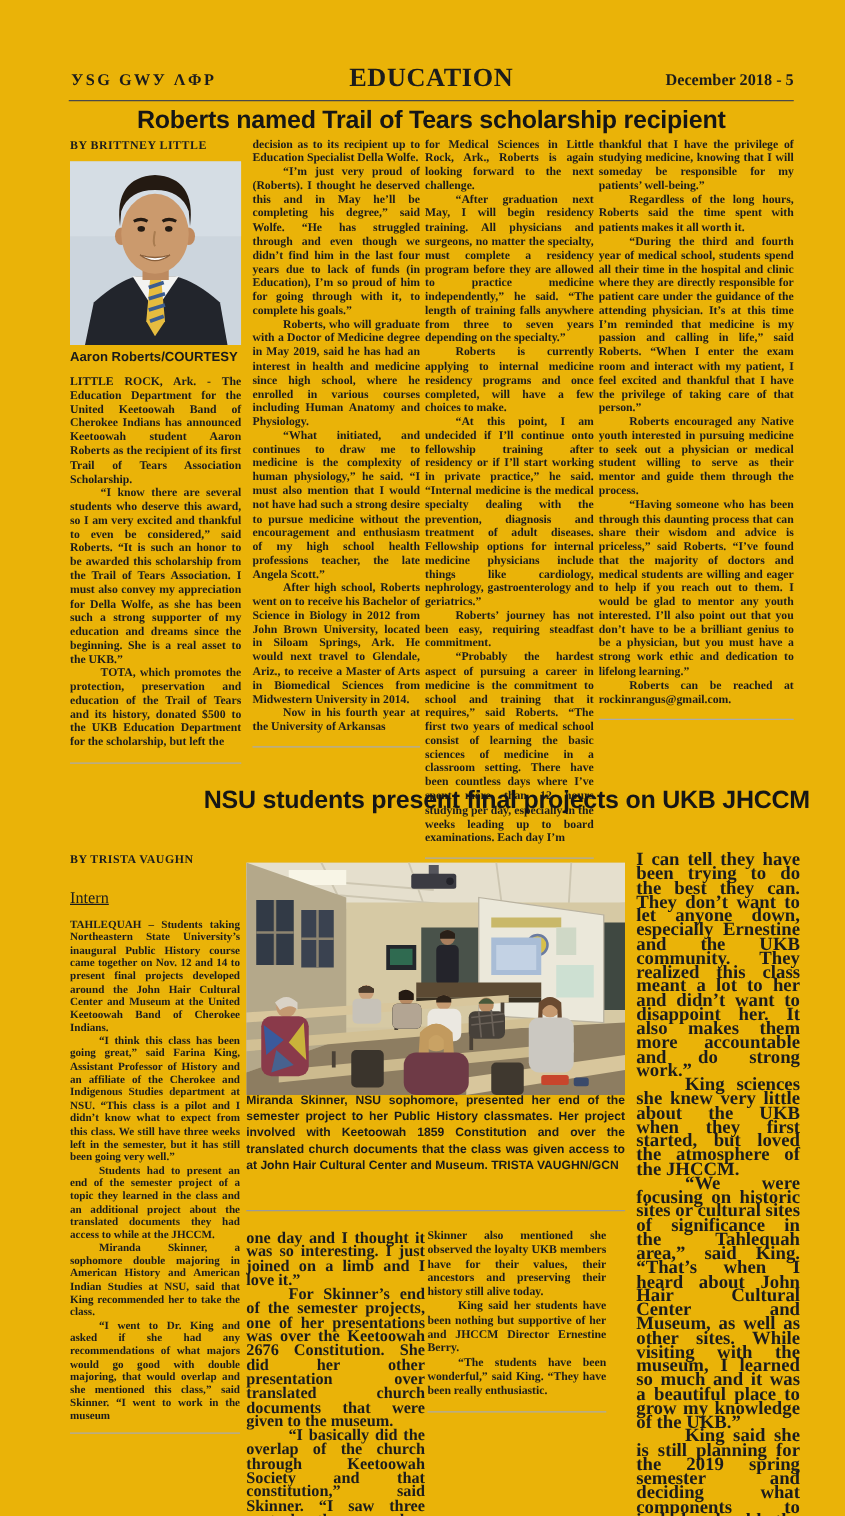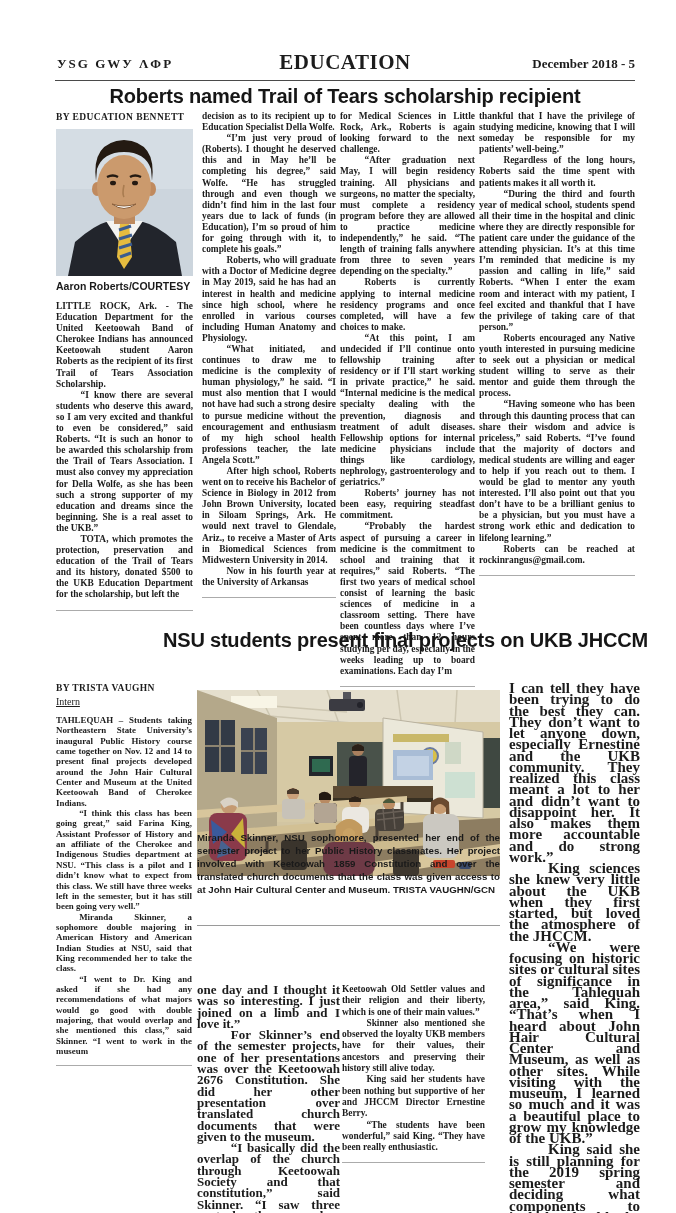--- a/index.html
+++ b/index.html
@@ -1,33 +1,33 @@
 <!DOCTYPE html>
 <html><head>
 <meta charset="utf-8">
 <style>
   html,body{margin:0;padding:0;background:#e9e9e9;}
-  .page{position:relative;width:676px;height:1213px;background:#ffffff;margin:0 auto;
+  .page{position:relative;width:676px;height:1213px;background:#eab308;margin:0 auto;
         font-family:"Liberation Serif",serif;color:#1c1c1c;overflow:hidden;}
   .abs{position:absolute;}
 
   
   .mast-syll{left:57px;top:56px;font:bold 13px "Liberation Serif",serif;letter-spacing:2px;}
   .mast-section{left:55px;width:580px;top:50px;text-align:center;
                 font:bold 21px "Liberation Serif",serif;letter-spacing:0.5px;}
   .mast-issue{top:56px;right:41px;font:bold 13px "Liberation Serif",serif;}
   .header-rule{left:55px;right:41px;top:80px;border-top:1.5px solid #4a4a4a;height:0;}
 
   
   .headline1{left:55px;width:580px;top:85px;text-align:center;
              font:bold 20px/1.1 "Liberation Sans",sans-serif;letter-spacing:-0.2px;color:#161616;}
   .headline2{left:163px;width:472px;top:629px;text-align:center;white-space:nowrap;
              font:bold 20px/1.1 "Liberation Sans",sans-serif;letter-spacing:-0.2px;color:#161616;}
   .byline{font:bold 9.5px "Liberation Serif",serif;letter-spacing:0.4px;}
-  .byline .role{display:block;font-weight:normal;font-size:10px;letter-spacing:0;margin-top:3px;text-decoration:underline;}
+  .byline .role{display:block;font-weight:normal;font-size:13px;letter-spacing:0;margin-top:17px;text-decoration:underline;}
 
   
   .body{text-align:justify;font-weight:bold;}
   .body p{margin:0;text-indent:2.6em;}
   .body p:first-child{text-indent:0;}
   .a1col{font-size:9.4px;line-height:11.1px;}
   .a1c1{left:56px;top:112px;width:137px;}
   .a1c2{left:202px;top:111px;width:134px;}
   .a1c3{left:340px;top:111px;width:135px;}
   .a1c4{left:479px;top:111px;width:156px;}
@@ -39,38 +39,38 @@
   .a2right{left:509px;top:683px;width:131px;font-size:15px;line-height:11.25px;}
 
   .endrule{border-top:1px solid #ababab;margin-top:9px;height:0;}
 
   
   .photo1-wrap{margin-top:7px;width:137px;height:147px;}
   .photo1-wrap svg{display:block;}
   .caption1{margin-top:4px;font:bold 10.5px "Liberation Sans",sans-serif;color:#1a1a1a;}
   .photo2{left:197px;top:690px;width:303px;height:186px;}
   .photo2 svg{display:block;}
-  .caption2{left:197px;top:832px;width:303px;text-align:justify;
+  .caption2{left:197px;top:875px;width:303px;text-align:justify;
             font:bold 9.7px/12.9px "Liberation Sans",sans-serif;color:#1a1a1a;
             padding-bottom:28px;border-bottom:1px solid #9a9a9a;}
 </style>
 </head>
 <body>
 
 <div class="page">
 
   <div class="abs mast-syll">УSG GWУ ΛΦP</div>
   <div class="abs mast-section">EDUCATION</div>
   <div class="abs mast-issue">December 2018 - 5</div>
   <div class="abs header-rule"></div>
 
   <div class="abs headline1">Roberts named Trail of Tears scholarship recipient</div>
 
   <div class="abs a1col a1c1">
-    <div class="byline">BY EDUCATION BENNETT</div>
+    <div class="byline">BY BRITTNEY LITTLE</div>
     <div class="photo1-wrap">
       <svg width="137" height="147" viewBox="0 0 137 147">
         <rect width="137" height="147" fill="#ccd5dd"></rect>
         <rect width="137" height="60" fill="#d5dde4"></rect>
         <path d="M12,147 L19,113 Q38,96 53,92 L84,92 Q101,96 120,113 L126,147 Z" fill="#22252c"></path>
         <path d="M50,92 L68,120 L87,92 Z" fill="#f3f3f1"></path>
         <rect x="58" y="76" width="21" height="19" fill="#bd8a5f"></rect>
         <path d="M64,95 L73,95 L76,128 L68,140 L61,128 Z" fill="#e6bc3f"></path>
         <path d="M63,101 L75,97 M63,110 L76,106 M63,119 L76,115 M64,128 L75,124" stroke="#3c5d90" stroke-width="3" fill="none"></path>
         <ellipse cx="41" cy="60" rx="5" ry="7" fill="#c08a5e"></ellipse>
@@ -133,20 +133,21 @@
   <div class="abs headline2">NSU students present final projects on UKB JHCCM</div>
 
   <div class="abs a2left">
     <div class="byline">
       <span>BY TRISTA VAUGHN</span>
       <span class="role">Intern</span>
     </div>
     <div class="body" style="margin-top:8px">
         <p>TAHLEQUAH – Students taking Northeastern State University’s inaugural Public History course came together on Nov. 12 and 14 to present final projects developed around the John Hair Cultural Center and Museum at the United Keetoowah Band of Cherokee Indians.</p>
         <p>“I think this class has been going great,” said Farina King, Assistant Professor of History and an affiliate of the Cherokee and Indigenous Studies department at NSU. “This class is a pilot and I didn’t know what to expect from this class. We still have three weeks left in the semester, but it has still been going very well.”</p>
+        <p>Students had to present an end of the semester project of a topic they learned in the class and an additional project about the translated documents they had access to while at the JHCCM.</p>
         <p>Miranda Skinner, a sophomore double majoring in American History and American Indian Studies at NSU, said that King recommended her to take the class.</p>
         <p>“I went to Dr. King and asked if she had any recommendations of what majors would go good with double majoring, that would overlap and she mentioned this class,” said Skinner. “I went to work in the museum</p>
       </div>
     <div class="endrule"></div>
   </div>
 
   <div class="abs photo2">
     <svg width="303" height="186" viewBox="0 0 303 186">
       <rect width="303" height="186" fill="#d2c5a2"></rect>
 
@@ -238,21 +239,20 @@
     <div class="body">
         <p>one day and I thought it was so interesting. I just joined on a limb and I love it.”</p>
         <p>For Skinner’s end of the semester projects, one of her presentations was over the Keetoowah 2676 Constitution. She did her other presentation over translated church documents that were given to the museum.</p>
         <p>“I basically did the overlap of the church through Keetoowah Society and that constitution,” said Skinner. “I saw three central themes when doing these projects. The church overlapping with</p>
       </div>
     <div class="endrule"></div>
   </div>
 
   <div class="abs a2mid2">
     <div class="body">
-        <p>Keetoowah Old Settler values and their religion and their liberty, which is one of their main values.”</p>
         <p>Skinner also mentioned she observed the loyalty UKB members have for their values, their ancestors and preserving their history still alive today.</p>
         <p>King said her students have been nothing but supportive of her and JHCCM Director Ernestine Berry.</p>
         <p>“The students have been wonderful,” said King. “They have been really enthusiastic.</p>
       </div>
     <div class="endrule"></div>
   </div>
 
   <div class="abs a2right">
     <div class="body">
         <p>I can tell they have been trying to do the best they can. They don’t want to let anyone down, especially Ernestine and the UKB community. They realized this class meant a lot to her and didn’t want to disappoint her. It also makes them more accountable and do strong work.”</p>

